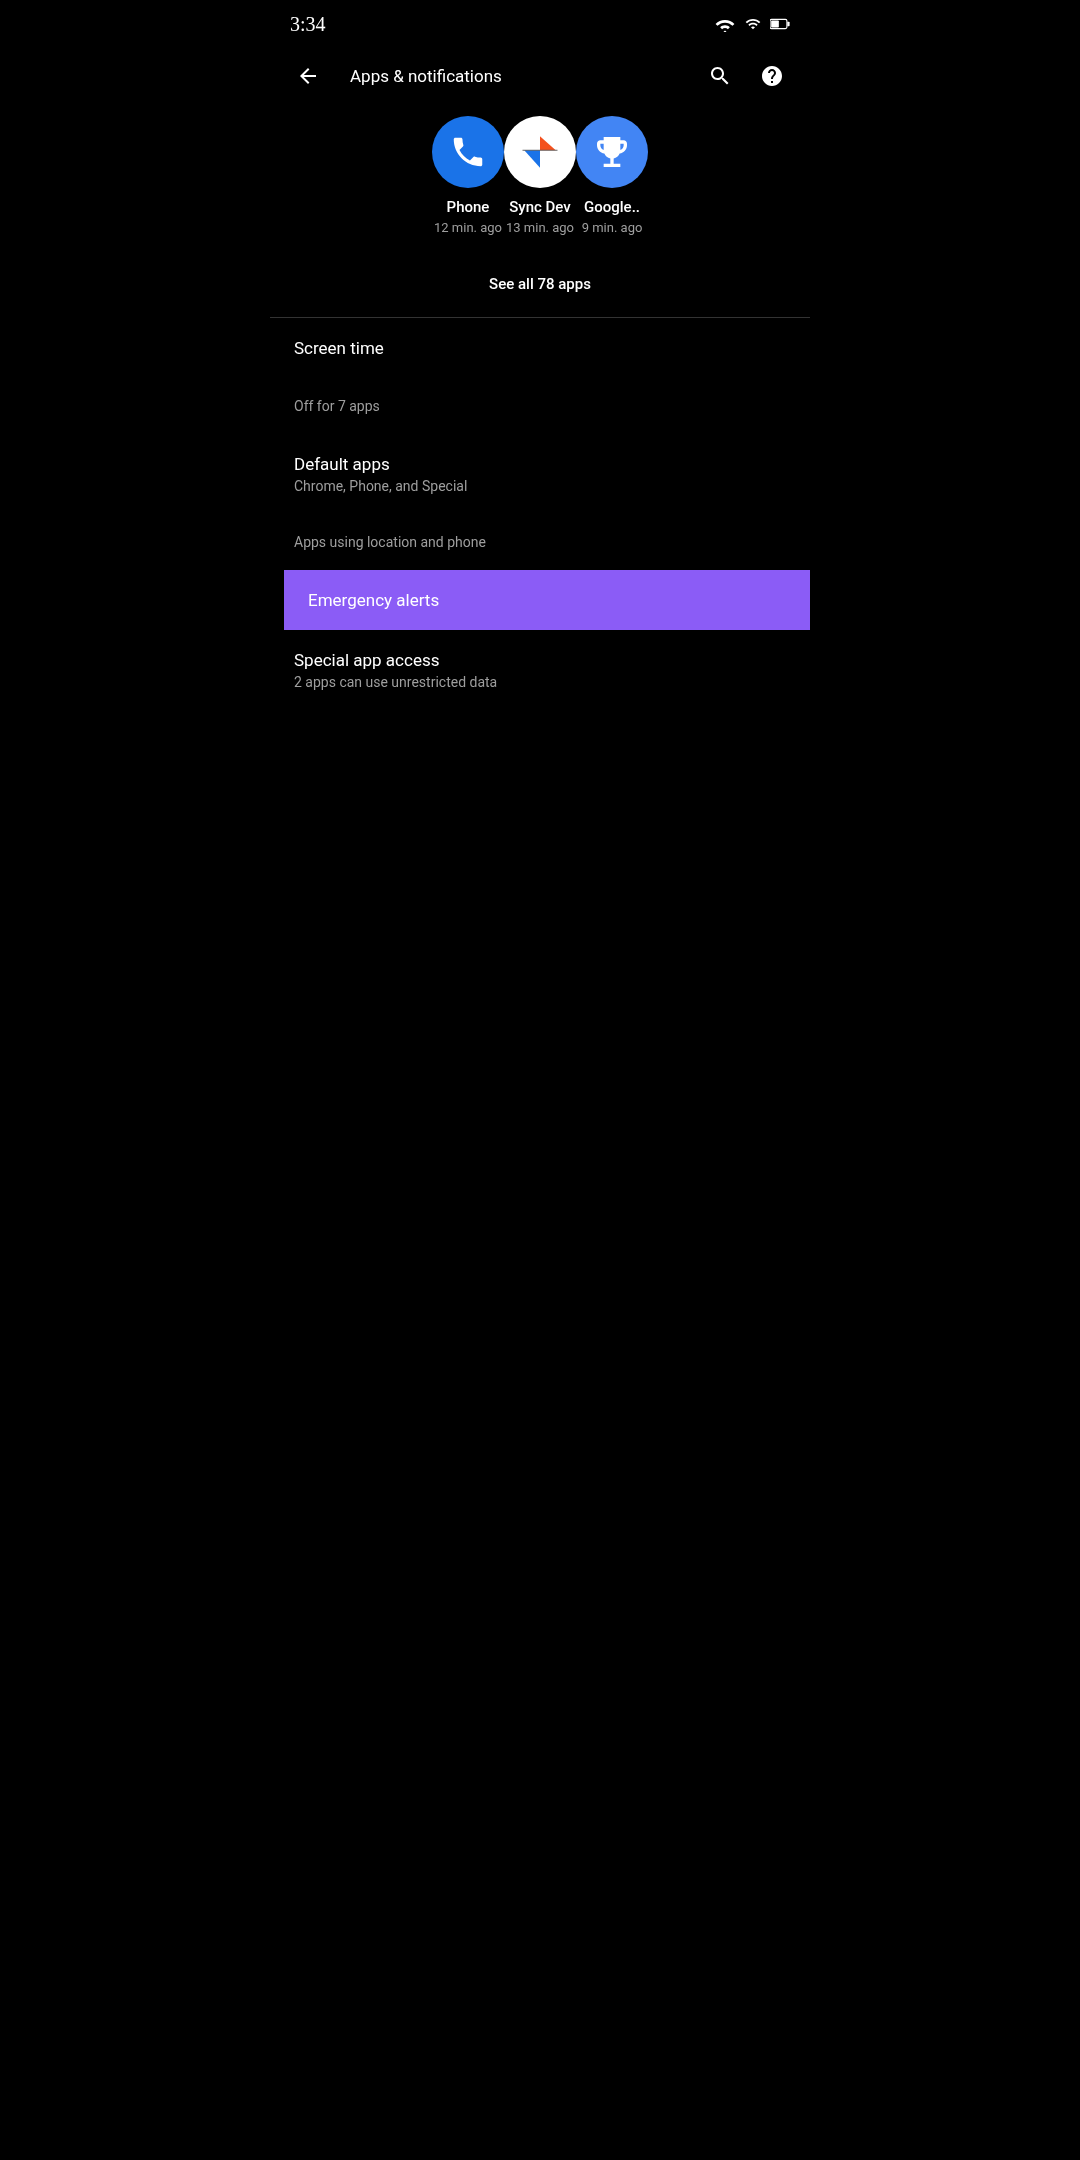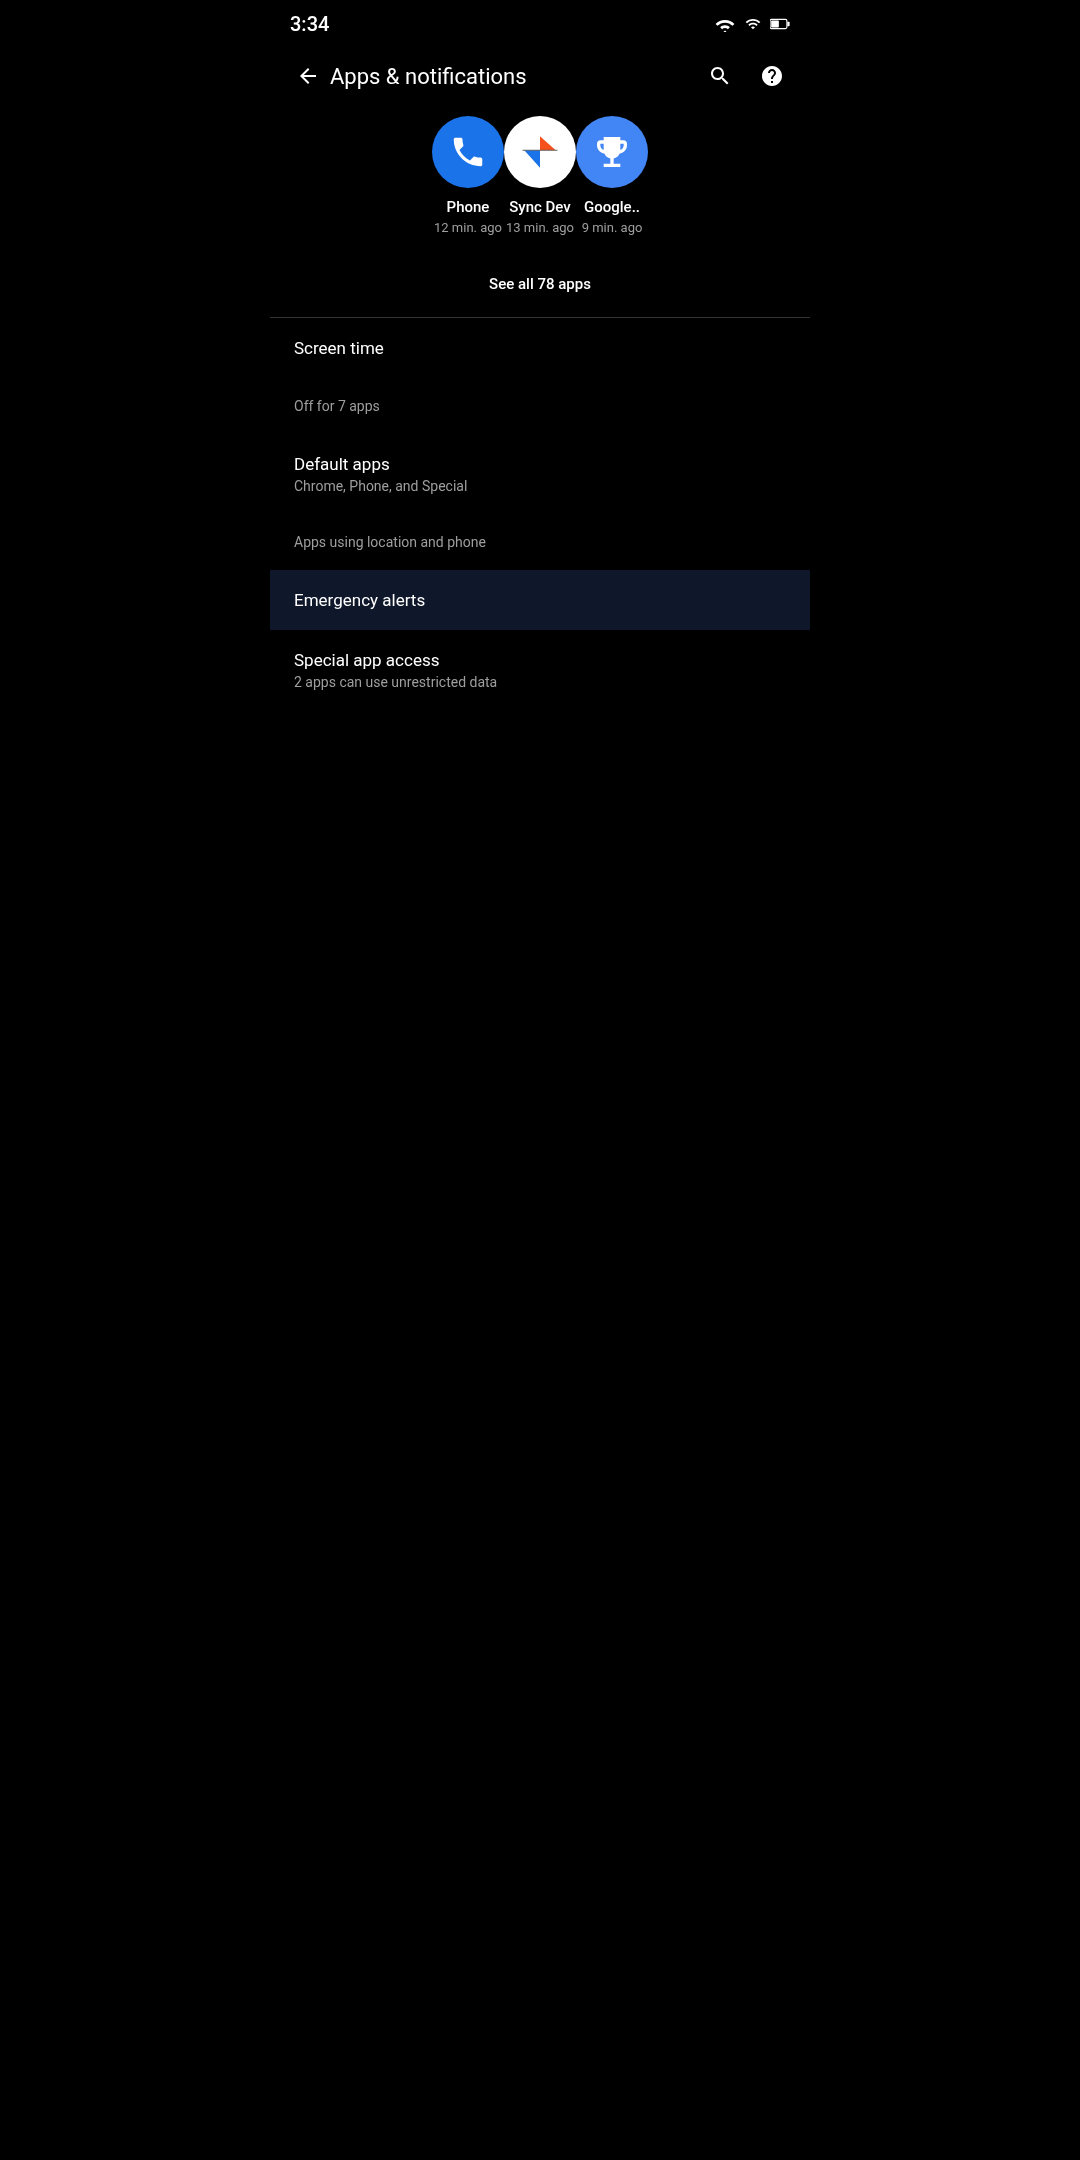--- a/index.html
+++ b/index.html
@@ -15,20 +15,21 @@
       overflow-x: hidden;
     }
 
     
     .status-bar {
       display: flex;
       justify-content: space-between;
       align-items: center;
       padding: 12px 20px 8px 20px;
       height: 44px;
+      font-family: Liberation Serif, serif;
     }
 
     .status-time {
       font-size: 20px;
       font-weight: 500;
       color: #fff;
     }
 
     .status-icons {
       display: flex;
@@ -52,23 +53,23 @@
       width: 44px;
       height: 44px;
       display: flex;
       align-items: center;
       justify-content: center;
       cursor: pointer;
     }
 
     .app-bar-title {
       flex: 1;
-      font-size: 22px;
+      font-size: 17px;
       font-weight: 400;
-      margin-left: 0;
+      margin-left: 20px;
       color: #fff;
     }
 
     .app-bar-actions {
       display: flex;
       gap: 8px;
     }
 
     .app-bar-icon {
       width: 44px;
@@ -172,21 +173,22 @@
       font-weight: 400;
       color: #fff;
     }
 
     .menu-item-subtitle {
       font-size: 14px;
       color: #9e9e9e;
     }
 
     .menu-item.highlighted {
-      background: #0f172a;
+      background: #8b5cf6;
+      margin-left: 14px;
     }
 
     
     .syncdev-diamond {
       width: 42px;
       height: 42px;
     }
   </style>
 </head>
 <body>

